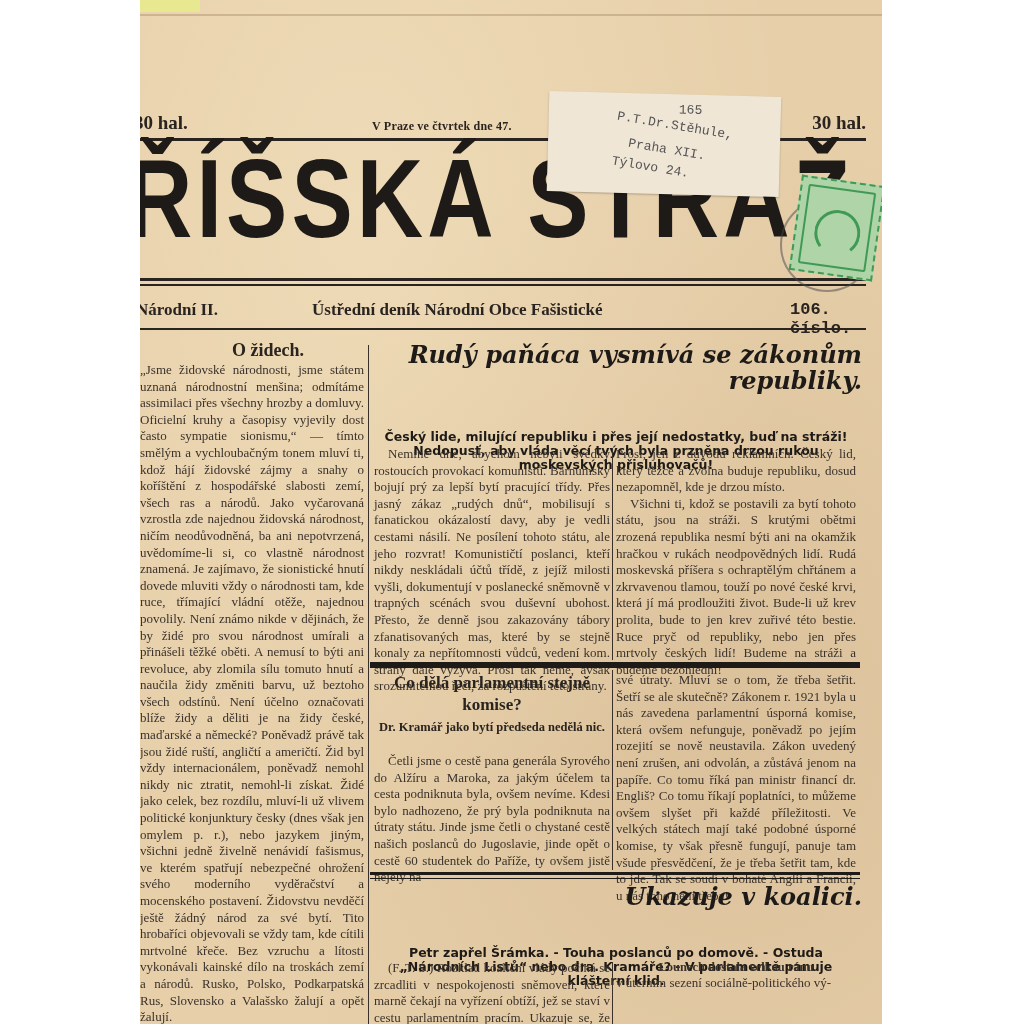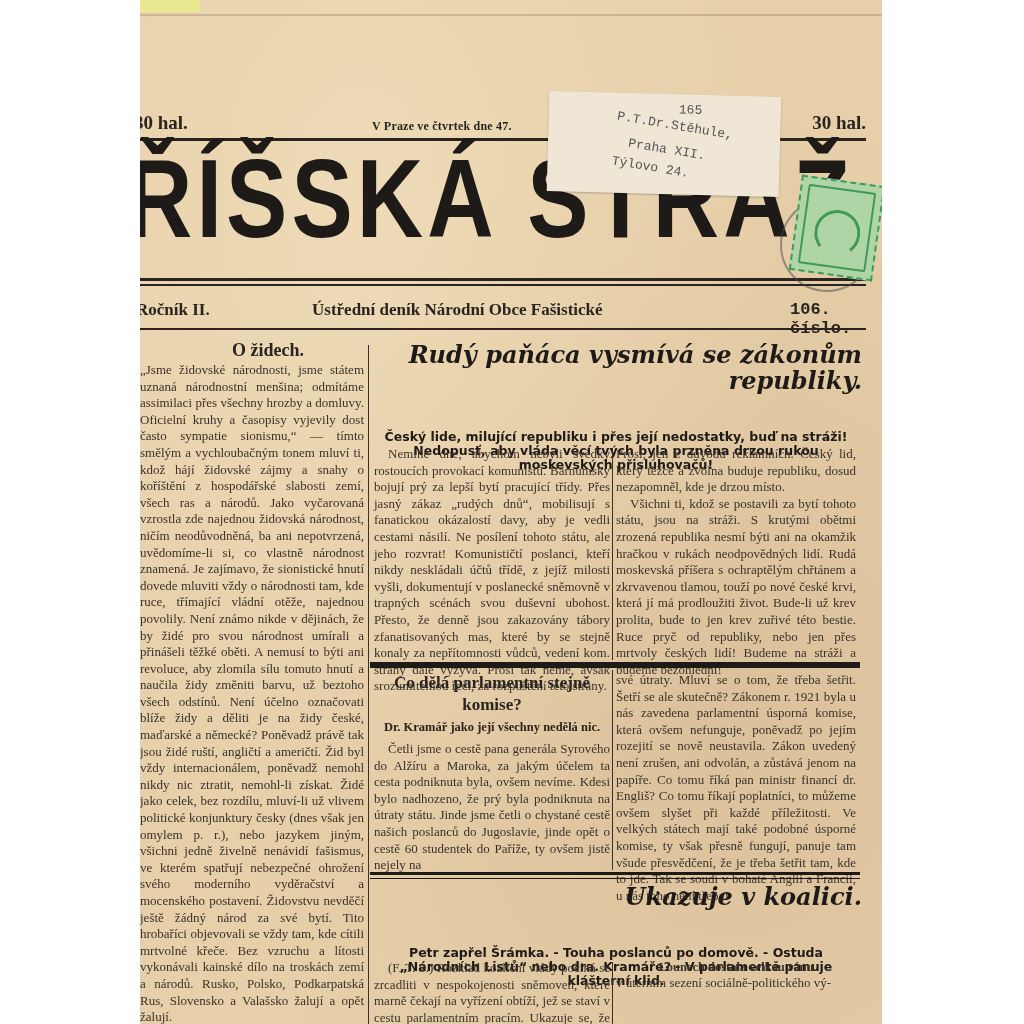--- a/index.html
+++ b/index.html
@@ -66,21 +66,21 @@
 
   <div class="price-left">30 hal.</div>
   <div class="dateline">V Praze ve čtvrtek dne 47.</div>
   <div class="price-right">30 hal.</div>
 
   <div class="rule" style="top:138px;height:3px;"></div>
   <div class="masthead">ŘÍŠSKÁ STRÁŽ</div>
   <div class="rule" style="top:278px;height:3px;"></div>
   <div class="rule" style="top:284px;height:2px;"></div>
 
-  <div class="subline" style="left:-4px;">Ročník II.</div>
+  <div class="subline" style="left:-4px;">Národní II.</div>
   <div class="subline" style="left:172px;">Ústřední deník Národní Obce Fašistické</div>
   <div class="subline" style="left:650px;font-family:Liberation Mono, monospace;">106. číslo.</div>
   <div class="rule" style="top:328px;height:2px;"></div>
 
   <div class="postmark"></div>
   <div class="stamp">
     <div class="inner"></div>
     <div class="sun"></div>
   </div>
   <div class="address-label">
@@ -107,22 +107,22 @@
   <div class="col-divider" style="left:472px;top:448px;height:212px;"></div>
   <div class="col body-text" style="left:476px;top:446px;width:240px;">
     <p>Prosí, jen z důvodů reklamních. Český lid, který těžce a zvolna buduje republiku, dosud nezapomněl, kde je drzou místo.</p>
     <p class="indent">Všichni ti, kdož se postavili za bytí tohoto státu, jsou na stráži. S krutými obětmi zrozená republika nesmí býti ani na okamžik hračkou v rukách neodpovědných lidí. Rudá moskevská příšera s ochraptělým chřtánem a zkrvavenou tlamou, touží po nové české krvi, která jí má prodloužiti život. Bude-li už krev prolita, bude to jen krev zuřivé této bestie. Ruce pryč od republiky, nebo jen přes mrtvoly českých lidí! Budeme na stráži a budeme bezohlední!</p>
   </div>
 
   <div class="thick-rule" style="left:230px;top:662px;width:490px;height:6px;"></div>
 
   <div class="col" style="left:234px;top:672px;width:236px;">
     <p class="sub-head">Co dělá parlamentní stejně komise?</p>
-    <p class="sub-deck" style="margin-top:4px;">Dr. Kramář jako její všechny nedělá nic.</p>
-    <div class="body-text" style="margin-top:6px;">
+    <p class="sub-deck" style="margin-top:4px;">Dr. Kramář jako bytí předseda nedělá nic.</p>
+    <div class="body-text" style="margin-top:18px;">
       <p class="indent">Četli jsme o cestě pana generála Syrového do Alžíru a Maroka, za jakým účelem ta cesta podniknuta byla, ovšem nevíme. Kdesi bylo nadhozeno, že prý byla podniknuta na útraty státu. Jinde jsme četli o chystané cestě našich poslanců do Jugoslavie, jinde opět o cestě 60 studentek do Paříže, ty ovšem jistě nejely na</p>
     </div>
   </div>
   <div class="col-divider" style="left:472px;top:670px;height:200px;"></div>
   <div class="col body-text" style="left:476px;top:672px;width:240px;">
     <p>své útraty. Mluví se o tom, že třeba šetřit. Šetří se ale skutečně? Zákonem r. 1921 byla u nás zavedena parlamentní úsporná komise, která ovšem nefunguje, poněvadž po jejím rozejití se nově neustavila. Zákon uvedený není zrušen, ani odvolán, a zůstává jenom na papíře. Co tomu říká pan ministr financí dr. Engliš? Co tomu říkají poplatníci, to můžeme ovšem slyšet při každé příležitosti. Ve velkých státech mají také podobné úsporné komise, ty však přesně fungují, panuje tam všude přesvědčení, že je třeba šetřit tam, kde to jde. Tak se soudí v bohaté Anglii a Francii, u nás toho není třeba!</p>
   </div>
 
   <div class="thick-rule" style="left:230px;top:872px;width:490px;height:3px;"></div>
   <div class="thick-rule" style="left:230px;top:878px;width:490px;height:1px;"></div>

